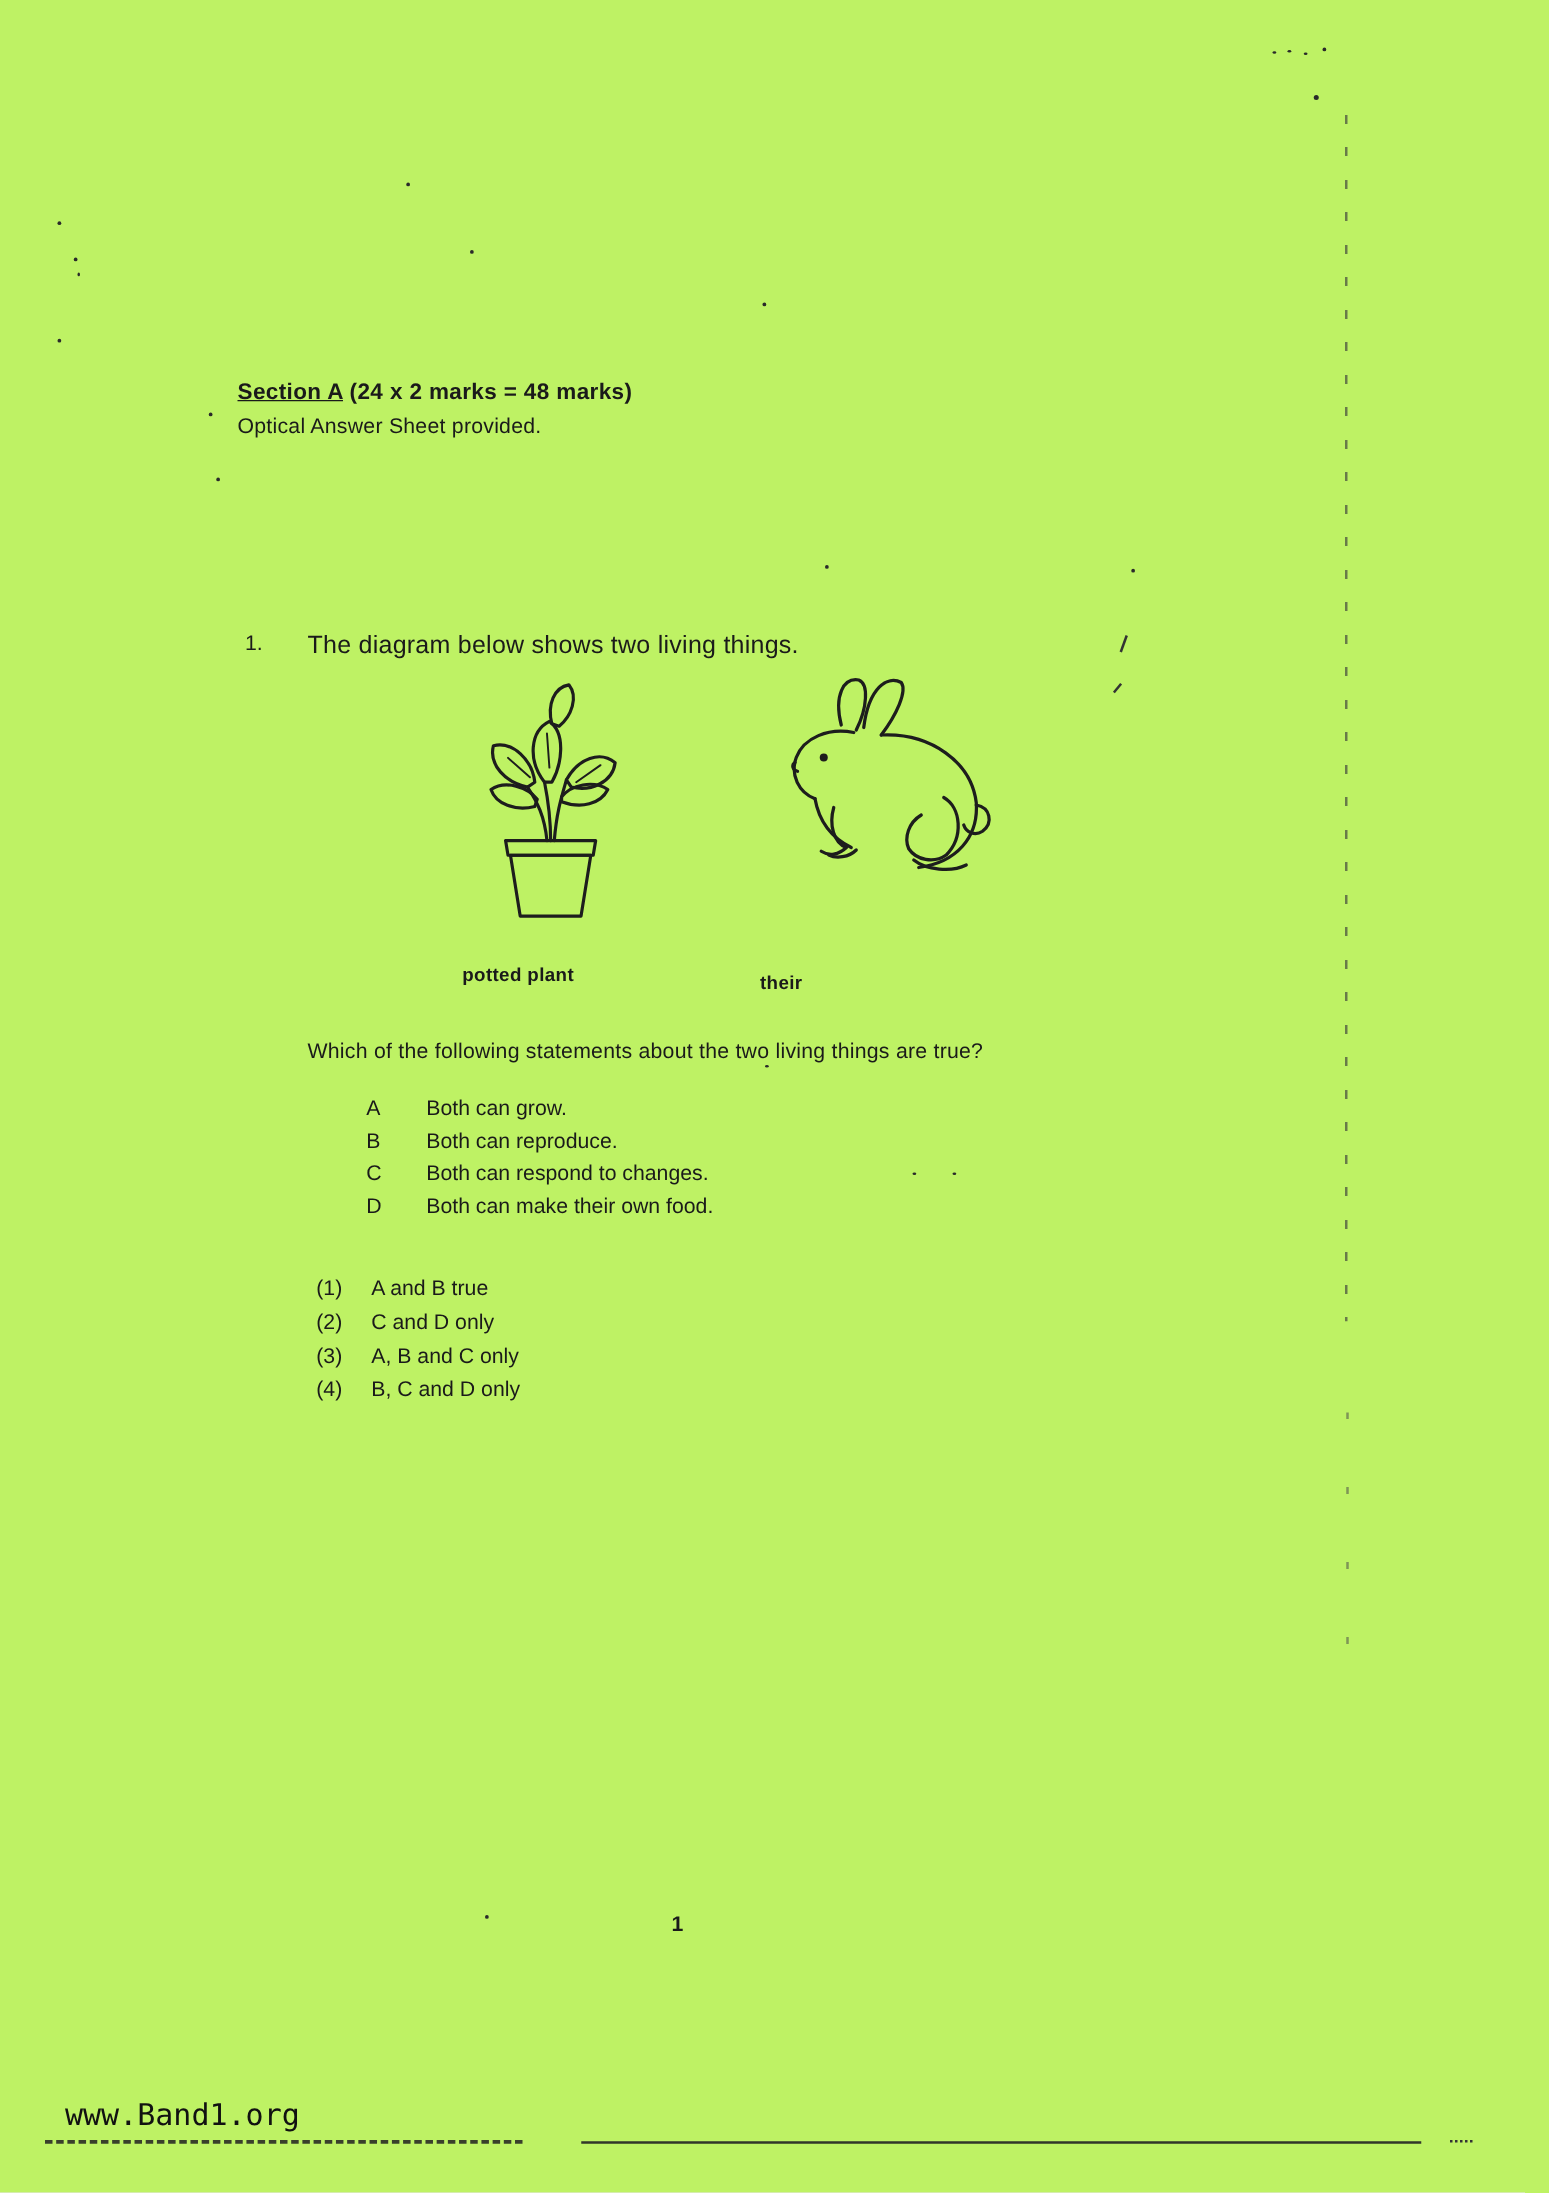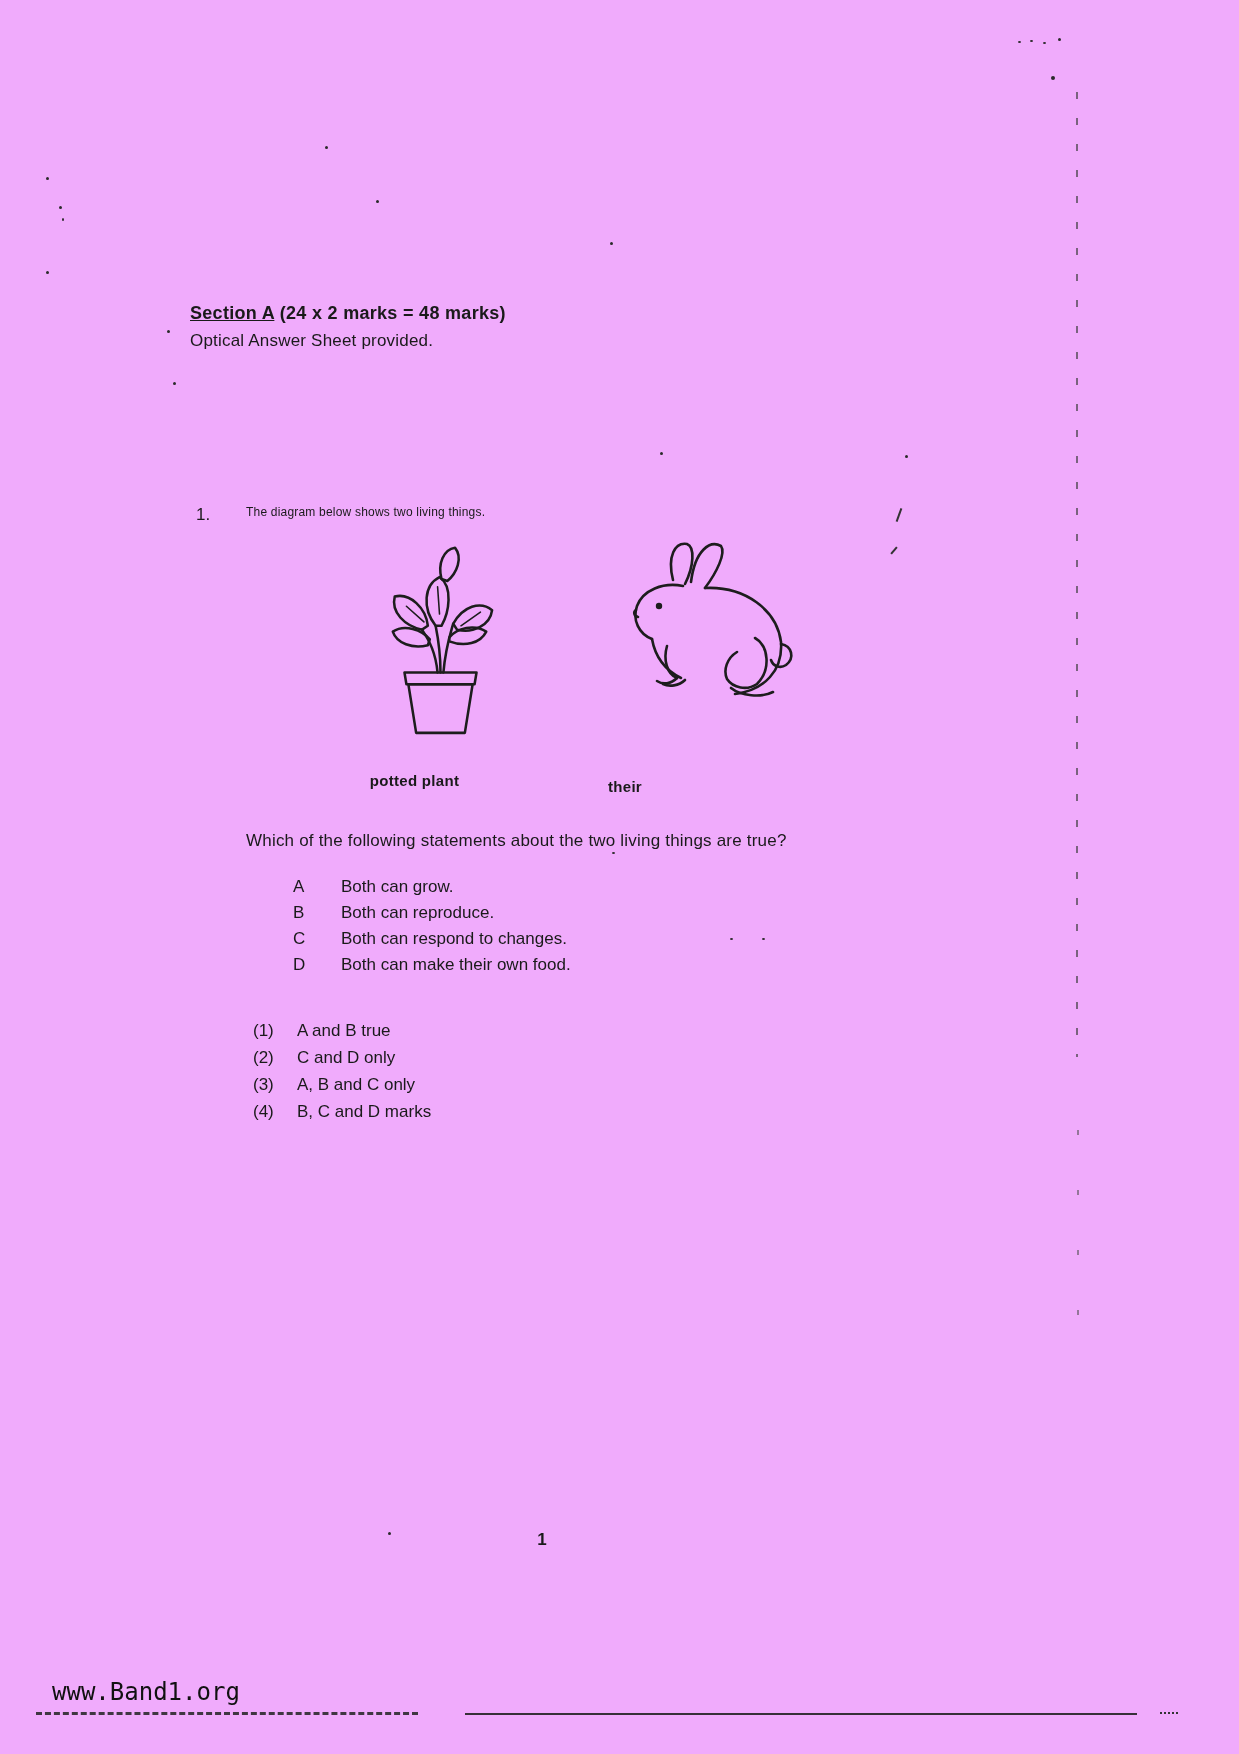--- a/index.html
+++ b/index.html
@@ -1,39 +1,39 @@
 <!DOCTYPE html>
 <html><head>
 <meta charset="utf-8">
 <style>
   html,body{margin:0;padding:0;background:#e8e8e8;}
   .page{
     position:relative;
     width:1239px;height:1754px;
-    background:#f0abfc;
+    background:#bef264;
     margin:0 auto;
     overflow:hidden;
     font-family:"Liberation Sans", sans-serif;
     color:#1a1a1a;
   }
   
   .section-heading{
     position:absolute;left:190px;top:303px;
     font-size:18px;font-weight:bold;letter-spacing:.3px;
     white-space:nowrap;
   }
   .section-heading .u{ text-decoration:underline; }
   .instructions{
     position:absolute;left:190px;top:330px;width:720px;
     font-size:17px;line-height:22px;letter-spacing:.2px;
   }
   .instructions div{white-space:nowrap;}
   
   .q-number{position:absolute;left:196px;top:505px;font-size:17px;}
-  .q-intro{position:absolute;left:246px;top:505px;font-size:12px;letter-spacing:.2px;}
+  .q-intro{position:absolute;left:246px;top:505px;font-size:20px;letter-spacing:.2px;}
   .figure{position:absolute;left:330px;top:520px;width:480px;height:270px;}
   .figure svg{position:absolute;}
   .fig-label{
     position:absolute;font-size:15px;font-weight:bold;letter-spacing:.3px;
     text-align:center;
   }
   .fig-label.plant{left:332px;top:772px;width:165px;}
   .fig-label.rabbit{left:575px;top:778px;width:100px;}
   .q-prompt{position:absolute;left:246px;top:831px;font-size:17px;letter-spacing:.2px;}
   
@@ -160,21 +160,21 @@
     <div class="row">
       <span class="num">(2)</span>
       <span>C and D only</span>
     </div>
     <div class="row">
       <span class="num">(3)</span>
       <span>A, B and C only</span>
     </div>
     <div class="row">
       <span class="num">(4)</span>
-      <span>B, C and D marks</span>
+      <span>B, C and D only</span>
     </div>
   </div>
 
   <div class="page-number">1</div>
 
   <div class="watermark">www.Band1.org</div>
   <div class="footer-line-a"></div>
   <div class="footer-line-b"></div>
   <div class="footer-line-c"></div>
 

